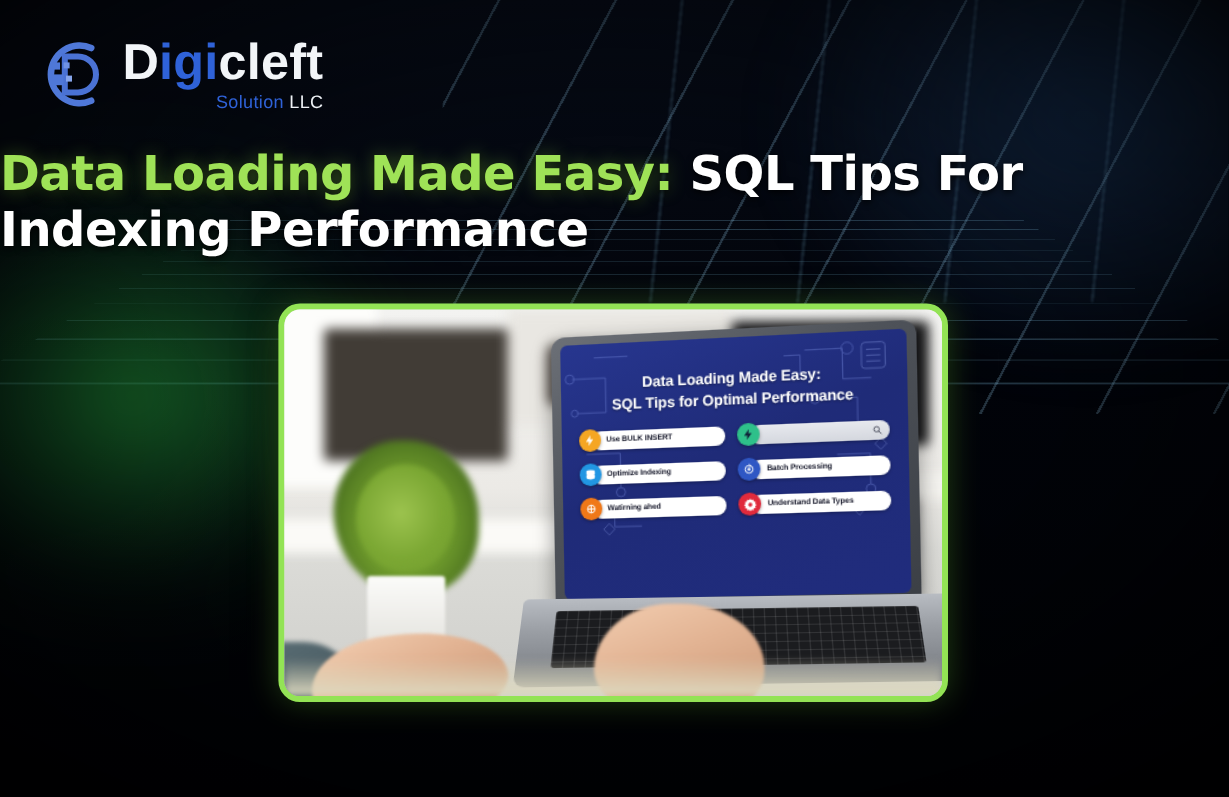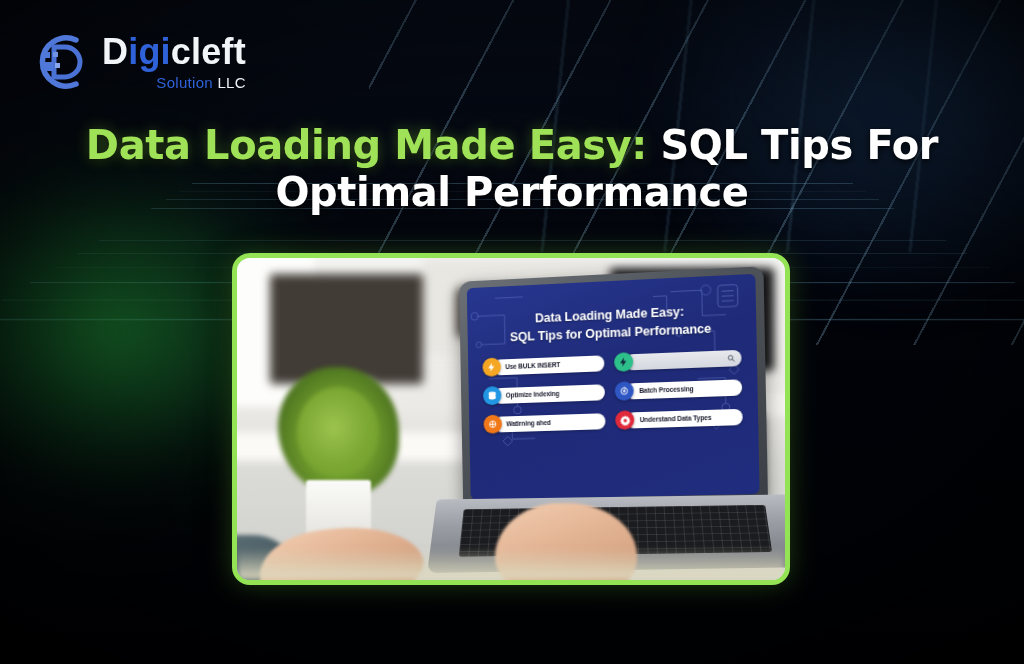--- a/index.html
+++ b/index.html
@@ -124,21 +124,21 @@
     left: 30px;
     top: 28px;
     display: flex;
     align-items: center;
     gap: 8px;
     z-index: 30;
   }
   .logo-mark { width: 64px; height: 68px; flex: 0 0 auto; }
   .logo-text { display: flex; flex-direction: column; line-height: 1; }
   .logo-word {
-    font-size: 36px;
+    font-size: 42px;
     font-weight: 700;
     letter-spacing: 0.2px;
     color: #f2f5f8;
     white-space: nowrap;
   }
   .logo-word .accent { color: #2f62d8; }
   .logo-sub {
     margin-top: 5px;
     text-align: right;
     font-size: 15px;
@@ -148,21 +148,21 @@
     color: #eef2f6;
   }
   .logo-sub .accent { color: #2f62d8; }
 
   
   .headline {
     position: absolute;
     left: 0;
     top: 122px;
     width: 1024px;
-    text-align: center;
+    text-align: left;
     z-index: 30;
     line-height: 1.18;
     font-family: "DejaVu Sans", sans-serif;
     font-weight: 700;
     font-size: 40px;
     letter-spacing: -0.4px;
     color: #ffffff;
     text-shadow: 0 2px 6px rgba(0,0,0,0.9);
   }
   .headline .hl-green {
@@ -458,21 +458,21 @@
       </svg>
     </div>
     <div class="logo-text">
       <div class="logo-word"><span>D</span><span class="accent">igi</span><span>cleft</span></div>
       <div class="logo-sub"><span class="accent">Solution</span> <span>LLC</span></div>
     </div>
   </div>
 
   <h1 class="headline">
     <span class="hl-green">Data Loading Made Easy:</span><span> SQL Tips For</span><br>
-    <span>Optimal Performance</span>
+    <span>Indexing Performance</span>
   </h1>
 
   <div class="photo-card">
     <div class="photo">
       <div class="office">
         <div class="office-blurlayer">
           <div class="windowlight"></div>
           <div class="wallpanel"></div>
           <div class="mon-left"></div>
           <div class="mon-left-stand"></div>

